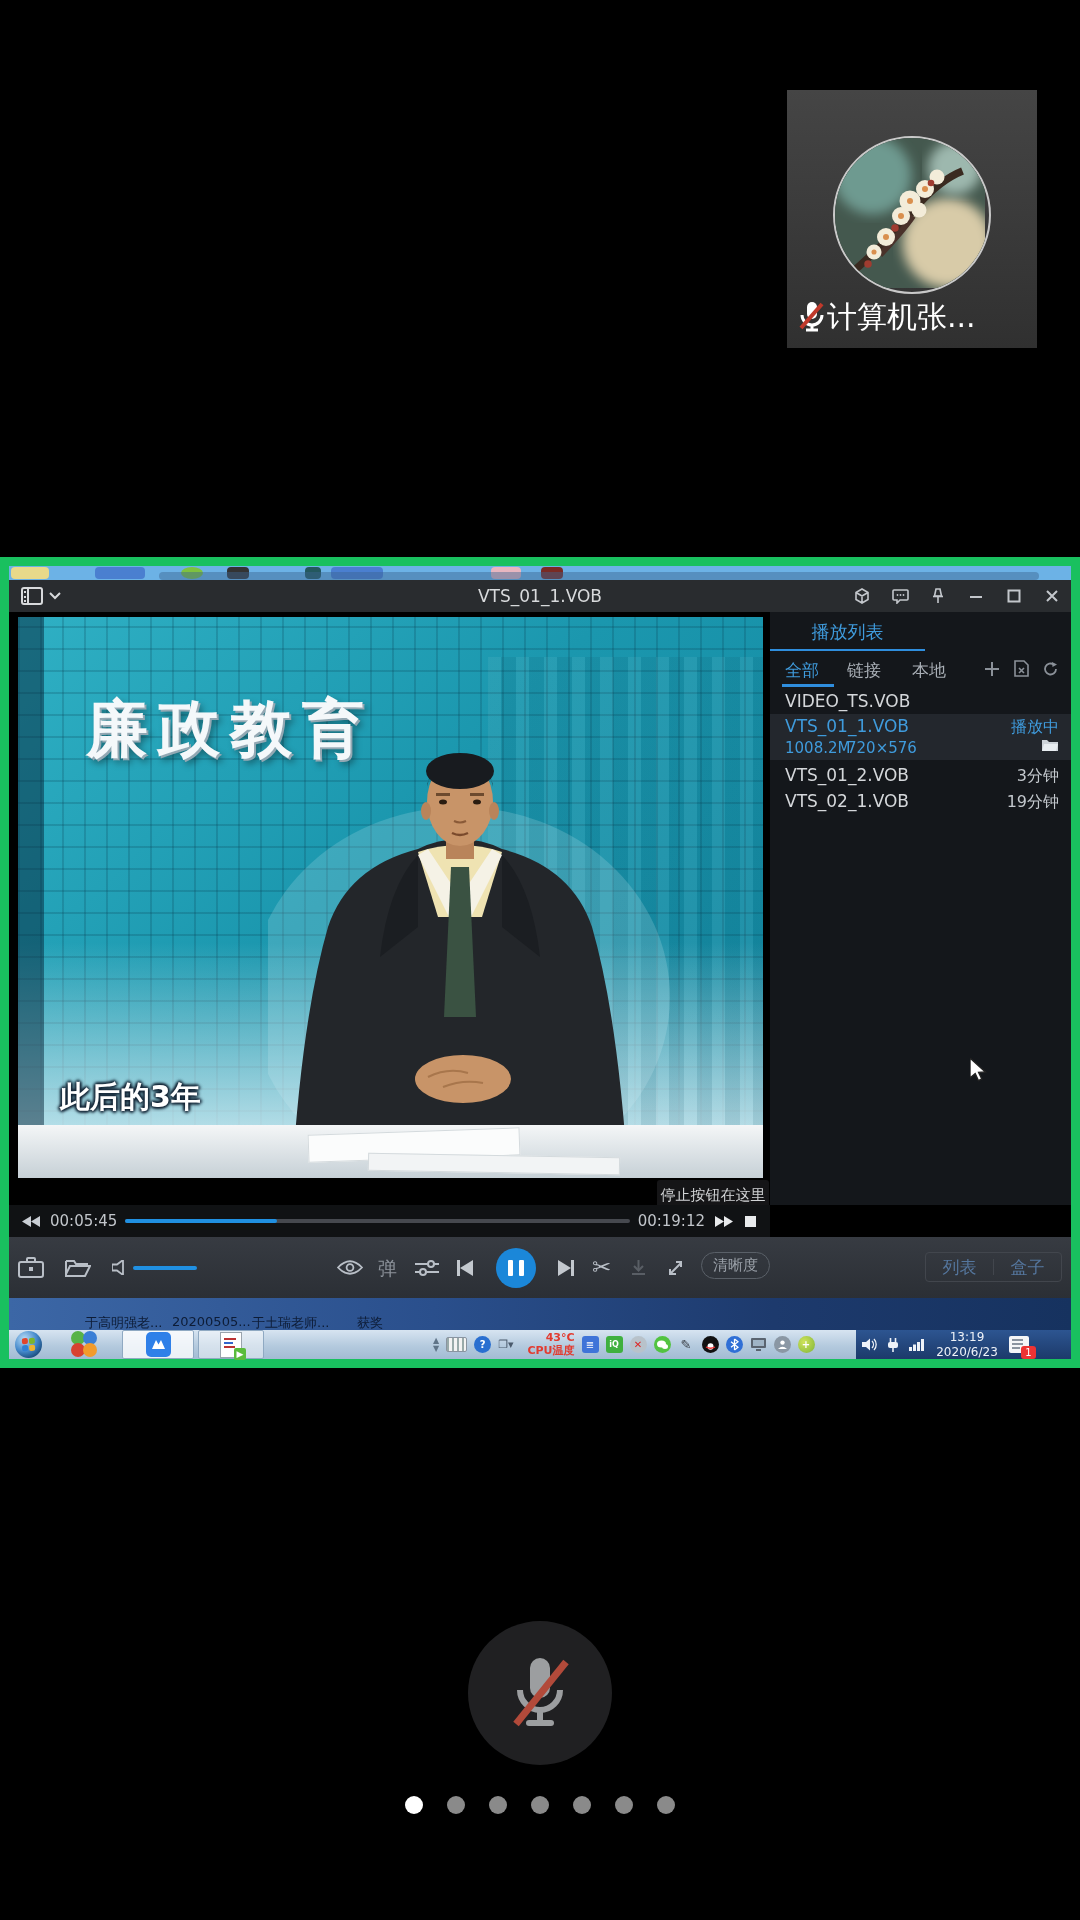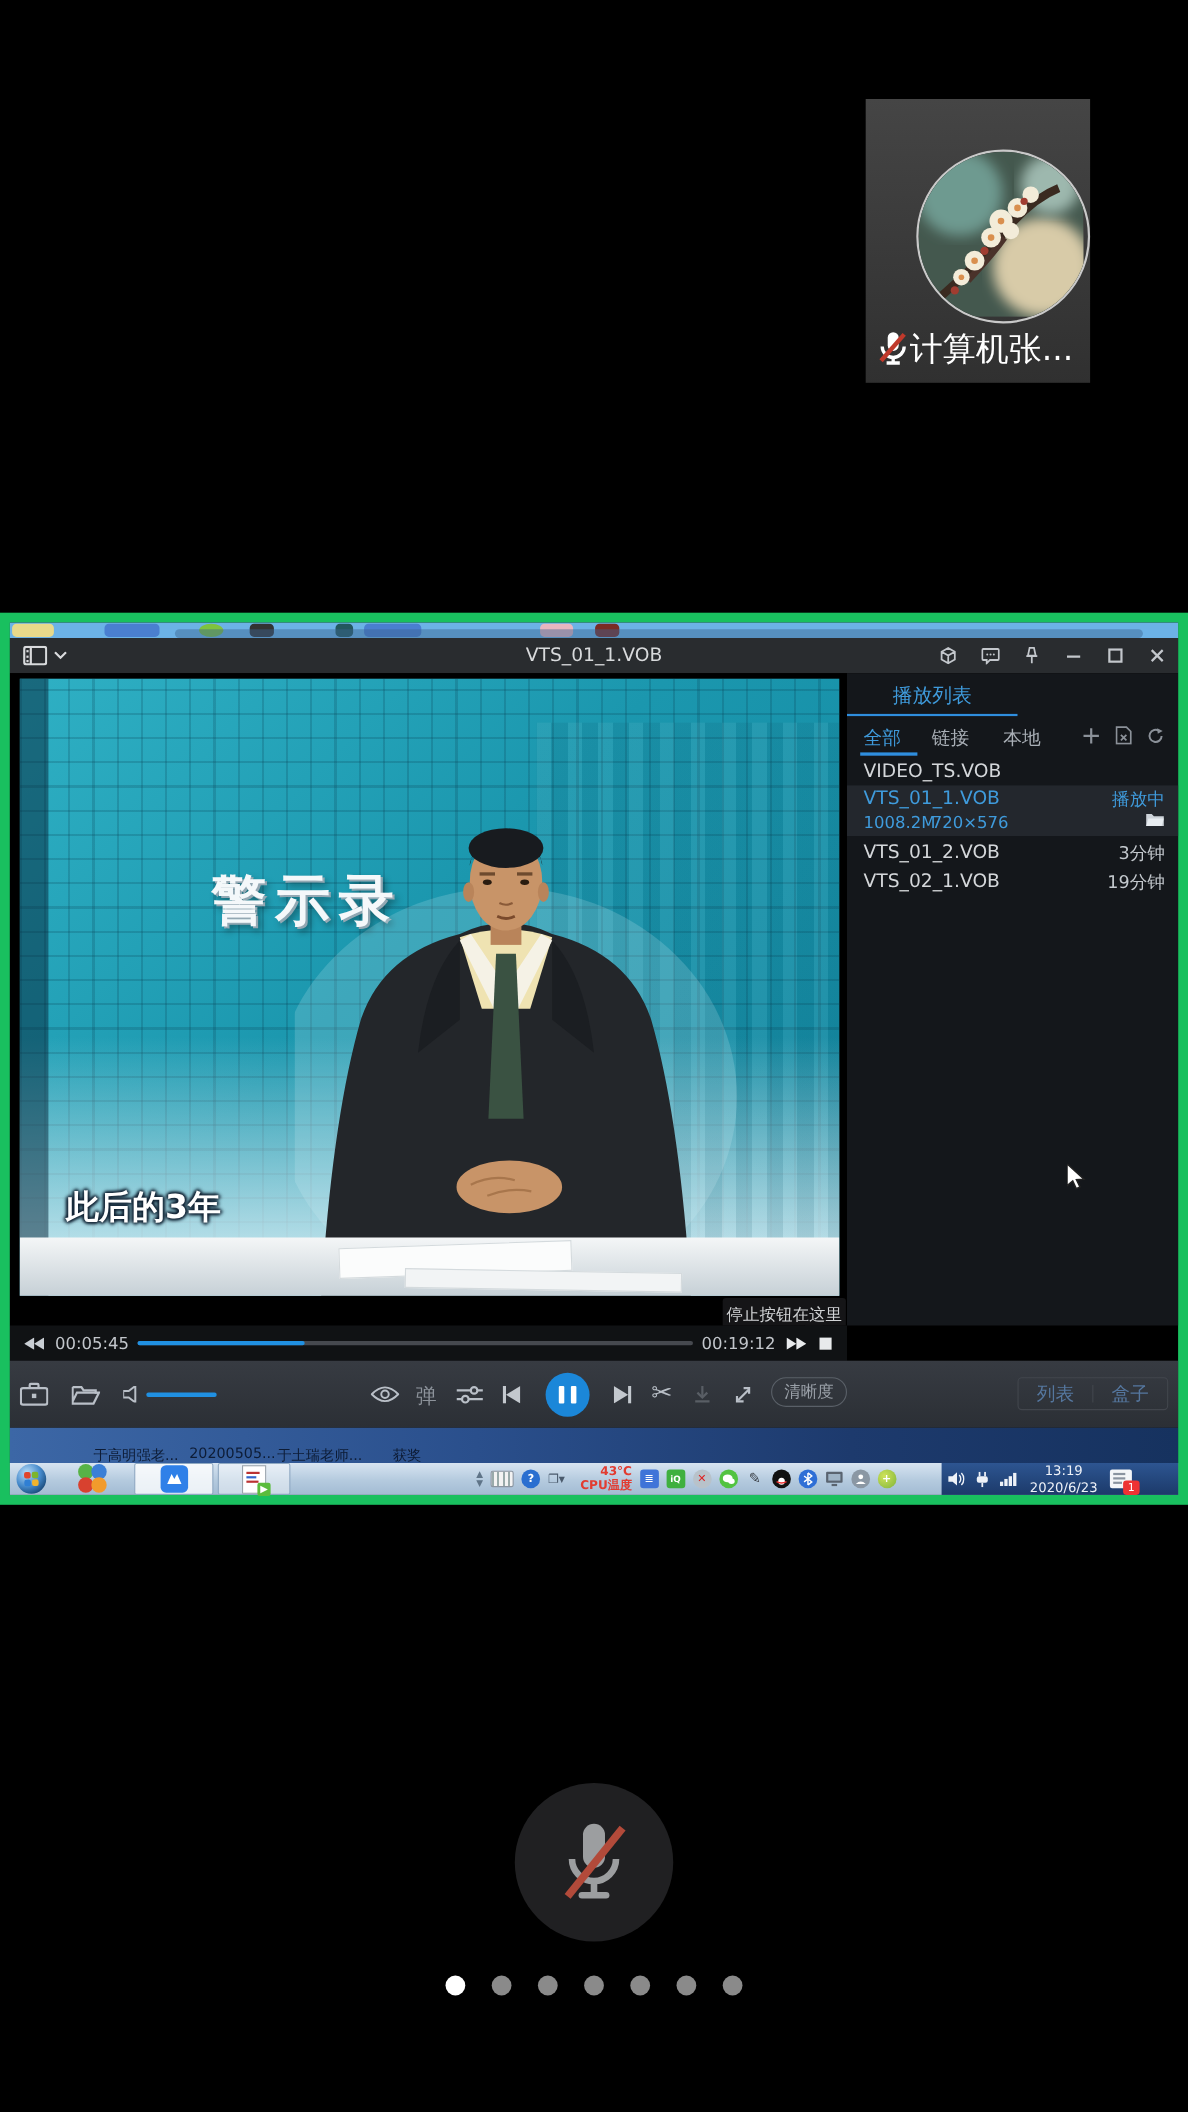--- a/index.html
+++ b/index.html
@@ -2,21 +2,21 @@
 <html><head>
 <meta charset="utf-8">
 <style>
   html,body{margin:0;padding:0;}
   body{width:1080px;height:1920px;background:#000;position:relative;overflow:hidden;
        font-family:"DejaVu Sans","Liberation Sans",sans-serif;color:#ddd;}
   .abs{position:absolute;}
   svg{display:block;}
 
   
-  .tile{left:787px;top:90px;width:204px;height:258px;background:linear-gradient(#454545,#303030);}
+  .tile{left:787px;top:90px;width:250px;height:258px;background:linear-gradient(#454545,#303030);}
   .tile .avatar{left:46px;top:46px;width:154px;height:154px;border-radius:50%;overflow:hidden;border:2px solid #c9c9c9;}
   .tile .name-row{left:10px;top:204px;width:236px;height:46px;display:flex;align-items:center;}
   .tile .name{color:#fff;font-size:30px;white-space:nowrap;overflow:hidden;}
 
   
   .share{left:0;top:557px;width:1080px;height:811px;border:9px solid #19c05f;box-sizing:border-box;background:#000;}
   .sliver{left:0;top:0;width:1062px;height:14px;background:#6cb2e6;overflow:hidden;}
   .sliver .b{position:absolute;top:1px;height:12px;border-radius:4px;}
 
   .titlebar{left:0;top:14px;width:1062px;height:32px;background:#292c2f;display:flex;align-items:center;}
@@ -258,21 +258,21 @@
             <path d="M2,2 L12,12 M12,2 L2,12" stroke="#c3c7cc" stroke-width="2"></path>
           </svg>
       </span>
     </div>
   </div>
 
   <div class="abs video-area">
     <div class="abs frame">
       <div class="abs leftband"></div>
       <div class="abs buildings"></div>
-      <div class="abs vtitle2">警示录</div>
+      <div class="abs vtitle1">廉政教育</div>
       <div class="abs" style="left:250px;top:110px;">
         <svg width="420" height="451" viewBox="0 0 420 451">
           <ellipse cx="192" cy="270" rx="210" ry="190" fill="rgba(220,245,252,0.18)"></ellipse>
           <path d="M60,200 Q80,140 150,122 Q170,112 192,112 Q214,112 234,122 Q304,140 324,200 Q350,290 360,451 L24,451 Q34,290 60,200 Z" fill="#23262a"></path>
           <path d="M150,125 Q170,118 192,118 Q214,118 234,125 L214,190 L170,190 Z" fill="#efe3b2"></path>
           <path d="M160,122 L192,170 L224,122 L234,128 L198,200 L186,200 L150,128 Z" fill="#f5f2e6"></path>
           <polygon points="183,140 201,140 208,290 176,290" fill="#3a5242"></polygon>
           <path d="M150,128 Q120,160 112,230 L150,200 Z" fill="#1b1e22"></path>
           <path d="M234,128 Q264,160 272,230 L234,200 Z" fill="#1b1e22"></path>
           <rect x="178" y="100" width="28" height="32" fill="#b9845a"></rect>

